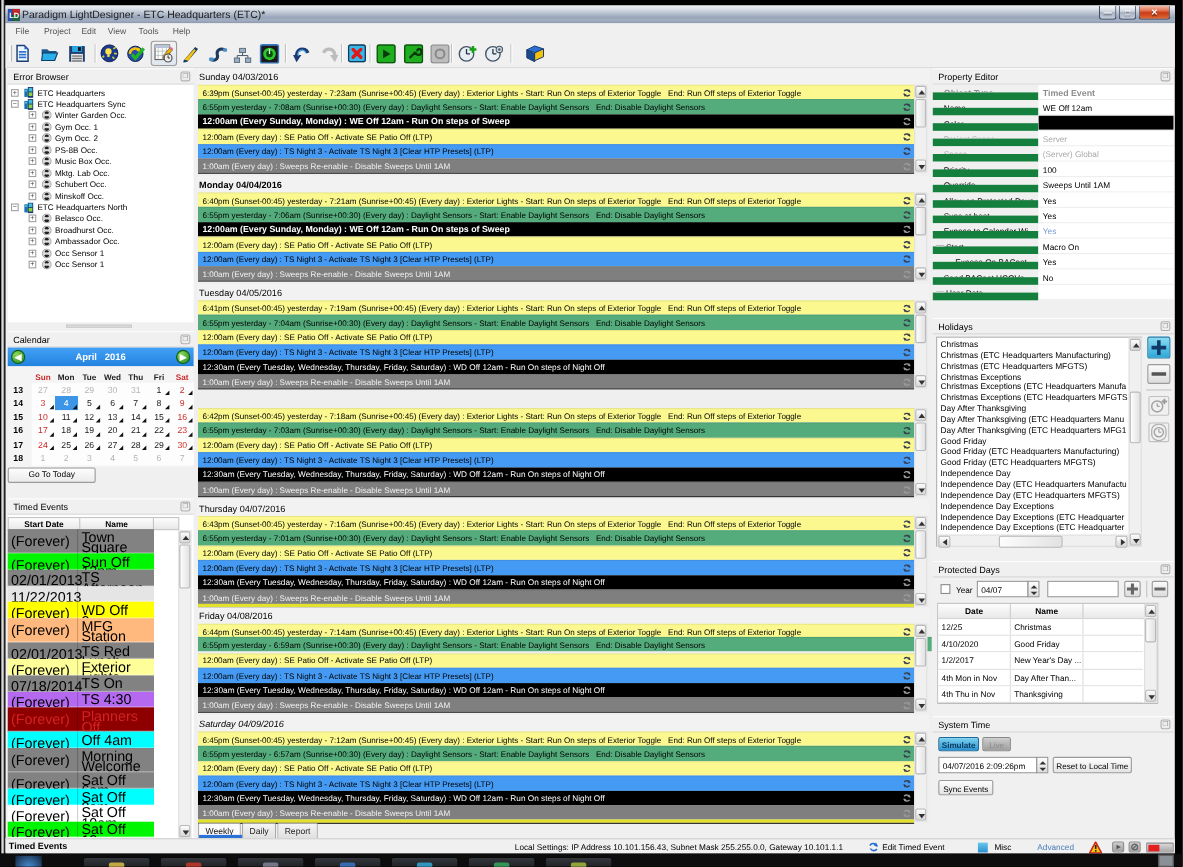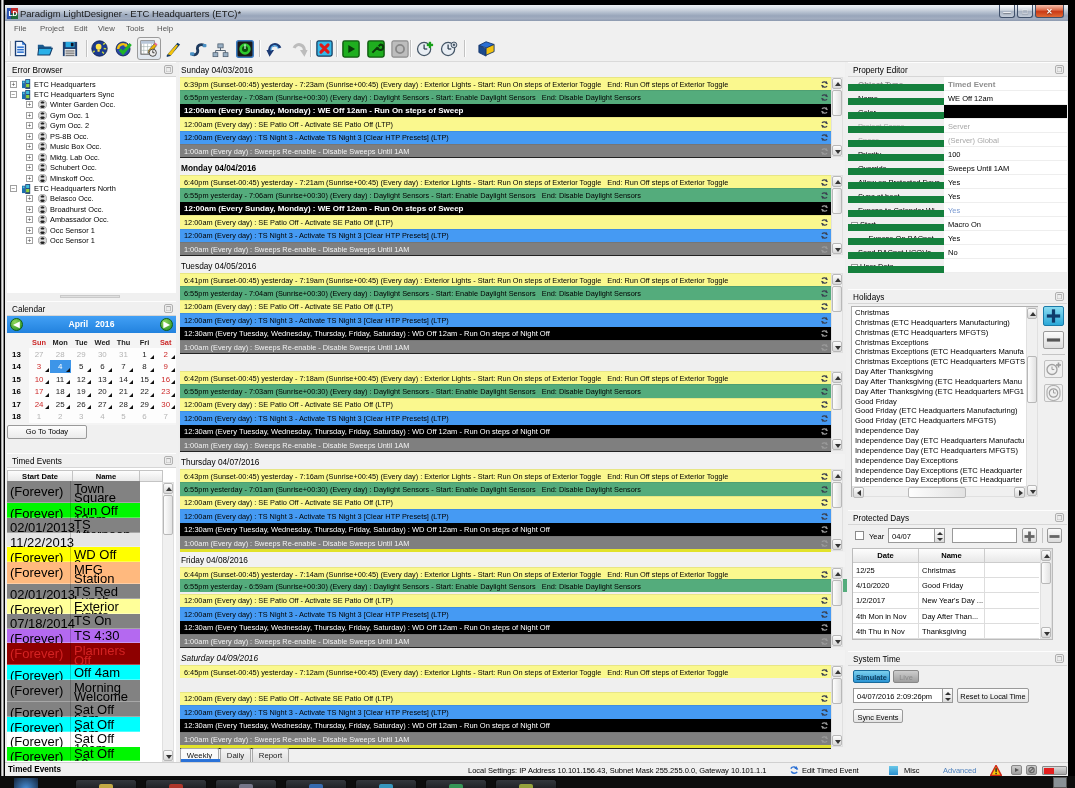--- a/index.html
+++ b/index.html
@@ -967,20 +967,29 @@
 <div class="dayhdr" style="left:179px;top:650px;width:666px;font-style:italic;">Saturday 04/09/2016</div>
 <div class="evrow ry" style="left:180px;top:665.0px;width:651px;height:13.4px">
       <span class="evt">6:45pm (Sunset-00:45) yesterday - 7:12am (Sunrise+00:45) (Every day) : Exterior Lights - Start: Run On steps of Exterior Toggle &nbsp; End: Run Off steps of Exterior Toggle</span>
       <svg class="rfr" width="9" height="9" viewBox="0 0 10 10">
         <path d="M2.2 3.2 A3.4 3.4 0 0 1 8 4.2" fill="none" stroke="#3a4050" stroke-width="1.4"></path>
         <path d="M7.8 6.8 A3.4 3.4 0 0 1 2 5.8" fill="none" stroke="#3a4050" stroke-width="1.4"></path>
         <path d="M7.2 1.2 L8.6 4.6 L5.4 3.4 Z" fill="#3a4050"></path>
         <path d="M2.8 8.8 L1.4 5.4 L4.6 6.6 Z" fill="#3a4050"></path>
       </svg>
     </div>
+<div class="evrow rg" style="left:180px;top:678.4px;width:651px;height:13.4px">
+      <span class="evt">6:55pm yesterday - 6:57am (Sunrise+00:30) (Every day) : Daylight Sensors - Start: Enable Daylight Sensors &nbsp; End: Disable Daylight Sensors</span>
+      <svg class="rfr" width="9" height="9" viewBox="0 0 10 10">
+        <path d="M2.2 3.2 A3.4 3.4 0 0 1 8 4.2" fill="none" stroke="#3a4050" stroke-width="1.4"></path>
+        <path d="M7.8 6.8 A3.4 3.4 0 0 1 2 5.8" fill="none" stroke="#3a4050" stroke-width="1.4"></path>
+        <path d="M7.2 1.2 L8.6 4.6 L5.4 3.4 Z" fill="#3a4050"></path>
+        <path d="M2.8 8.8 L1.4 5.4 L4.6 6.6 Z" fill="#3a4050"></path>
+      </svg>
+    </div>
 <div class="evrow ry" style="left:180px;top:691.8px;width:651px;height:13.4px">
       <span class="evt">12:00am (Every day) : SE Patio Off - Activate SE Patio Off (LTP)</span>
       <svg class="rfr" width="9" height="9" viewBox="0 0 10 10">
         <path d="M2.2 3.2 A3.4 3.4 0 0 1 8 4.2" fill="none" stroke="#3a4050" stroke-width="1.4"></path>
         <path d="M7.8 6.8 A3.4 3.4 0 0 1 2 5.8" fill="none" stroke="#3a4050" stroke-width="1.4"></path>
         <path d="M7.2 1.2 L8.6 4.6 L5.4 3.4 Z" fill="#3a4050"></path>
         <path d="M2.8 8.8 L1.4 5.4 L4.6 6.6 Z" fill="#3a4050"></path>
       </svg>
     </div>
 <div class="evrow rb" style="left:180px;top:705.2px;width:651px;height:13.4px">

